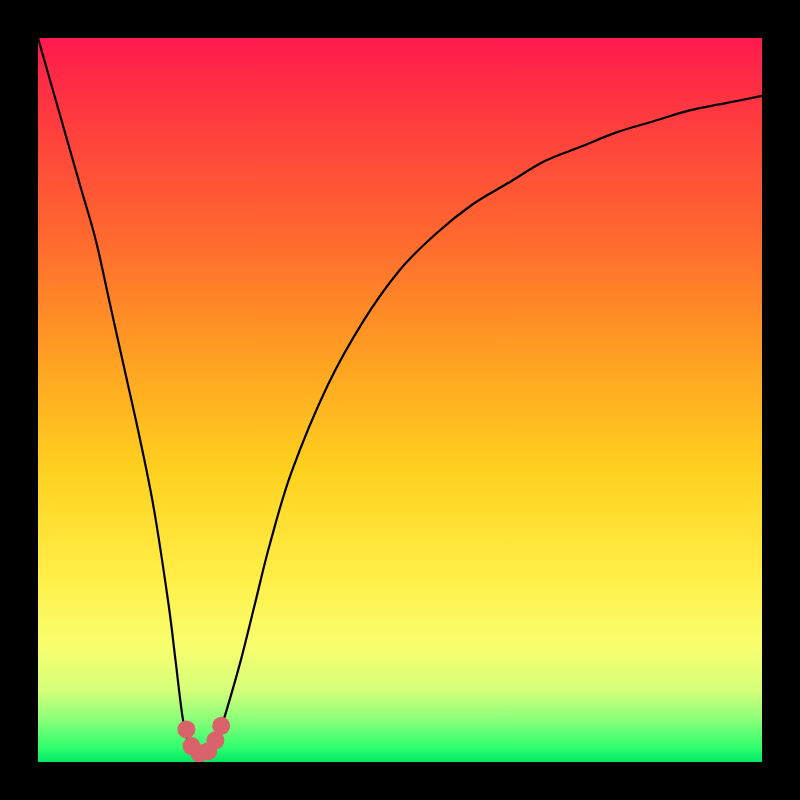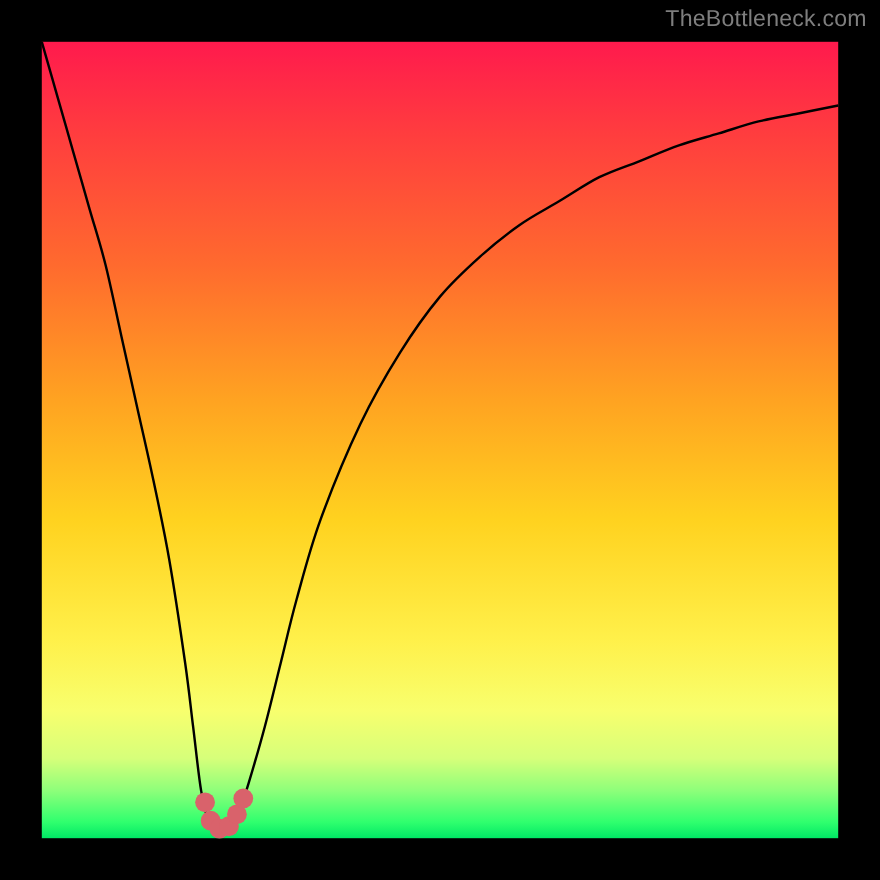--- a/index.html
+++ b/index.html
@@ -54,21 +54,20 @@
     left: 0;
     width: 724px;
     height: 724px;
     overflow: visible;
   }
 </style>
 </head>
 <body>
 
 <div class="frame">
-  <div class="watermark">TheBottleneck.com</div>
   <div class="plot">
     <svg class="curve" viewBox="0 0 724 724" preserveAspectRatio="none">
       <path id="curve-path" fill="none" stroke="#000000" stroke-width="2.2" d="M 0.00 0.00 C 2.41 8.45, 9.65 33.79, 14.48 50.68 C 19.31 67.57, 24.13 84.47, 28.96 101.36 C 33.79 118.25, 38.61 135.15, 43.44 152.04 C 48.27 168.93, 53.09 183.41, 57.92 202.72 C 62.75 222.03, 67.57 246.16, 72.40 267.88 C 77.23 289.60, 82.05 311.32, 86.88 333.04 C 91.71 354.76, 96.53 375.27, 101.36 398.20 C 106.19 421.13, 111.01 442.85, 115.84 470.60 C 120.67 498.35, 126.70 539.38, 130.32 564.72 C 133.94 590.06, 135.15 603.33, 137.56 622.64 C 139.97 641.95, 142.39 666.08, 144.80 680.56 C 147.21 695.04, 149.63 703.49, 152.04 709.52 C 154.45 715.55, 156.87 715.55, 159.28 716.76 C 161.69 717.97, 164.11 717.97, 166.52 716.76 C 168.93 715.55, 171.35 713.14, 173.76 709.52 C 176.17 705.90, 178.59 701.07, 181.00 695.04 C 183.41 689.01, 184.62 685.39, 188.24 673.32 C 191.86 661.25, 197.89 640.74, 202.72 622.64 C 207.55 604.54, 212.37 584.03, 217.20 564.72 C 222.03 545.41, 225.65 528.52, 231.68 506.80 C 237.71 485.08, 243.75 460.95, 253.40 434.40 C 263.05 407.85, 277.53 372.86, 289.60 347.52 C 301.67 322.18, 313.73 301.67, 325.80 282.36 C 337.87 263.05, 349.93 246.16, 362.00 231.68 C 374.07 217.20, 386.13 206.34, 398.20 195.48 C 410.27 184.62, 422.33 174.97, 434.40 166.52 C 446.47 158.07, 458.53 152.04, 470.60 144.80 C 482.67 137.56, 494.73 129.11, 506.80 123.08 C 518.87 117.05, 530.93 113.43, 543.00 108.60 C 555.07 103.77, 567.13 98.34, 579.20 94.12 C 591.27 89.90, 603.33 86.88, 615.40 83.26 C 627.47 79.64, 639.53 75.42, 651.60 72.40 C 663.67 69.38, 675.73 67.57, 687.80 65.16 C 699.87 62.75, 717.97 59.13, 724.00 57.92"></path>
       <g id="markers">
           <circle cx="148.42" cy="691.42" r="9" fill="#d9626b"></circle>
           <circle cx="153.49" cy="708.07" r="9" fill="#d9626b"></circle>
           <circle cx="161.45" cy="715.31" r="9" fill="#d9626b"></circle>
           <circle cx="170.14" cy="713.14" r="9" fill="#d9626b"></circle>
           <circle cx="177.38" cy="702.28" r="9" fill="#d9626b"></circle>
           <circle cx="183.17" cy="687.80" r="9" fill="#d9626b"></circle>

